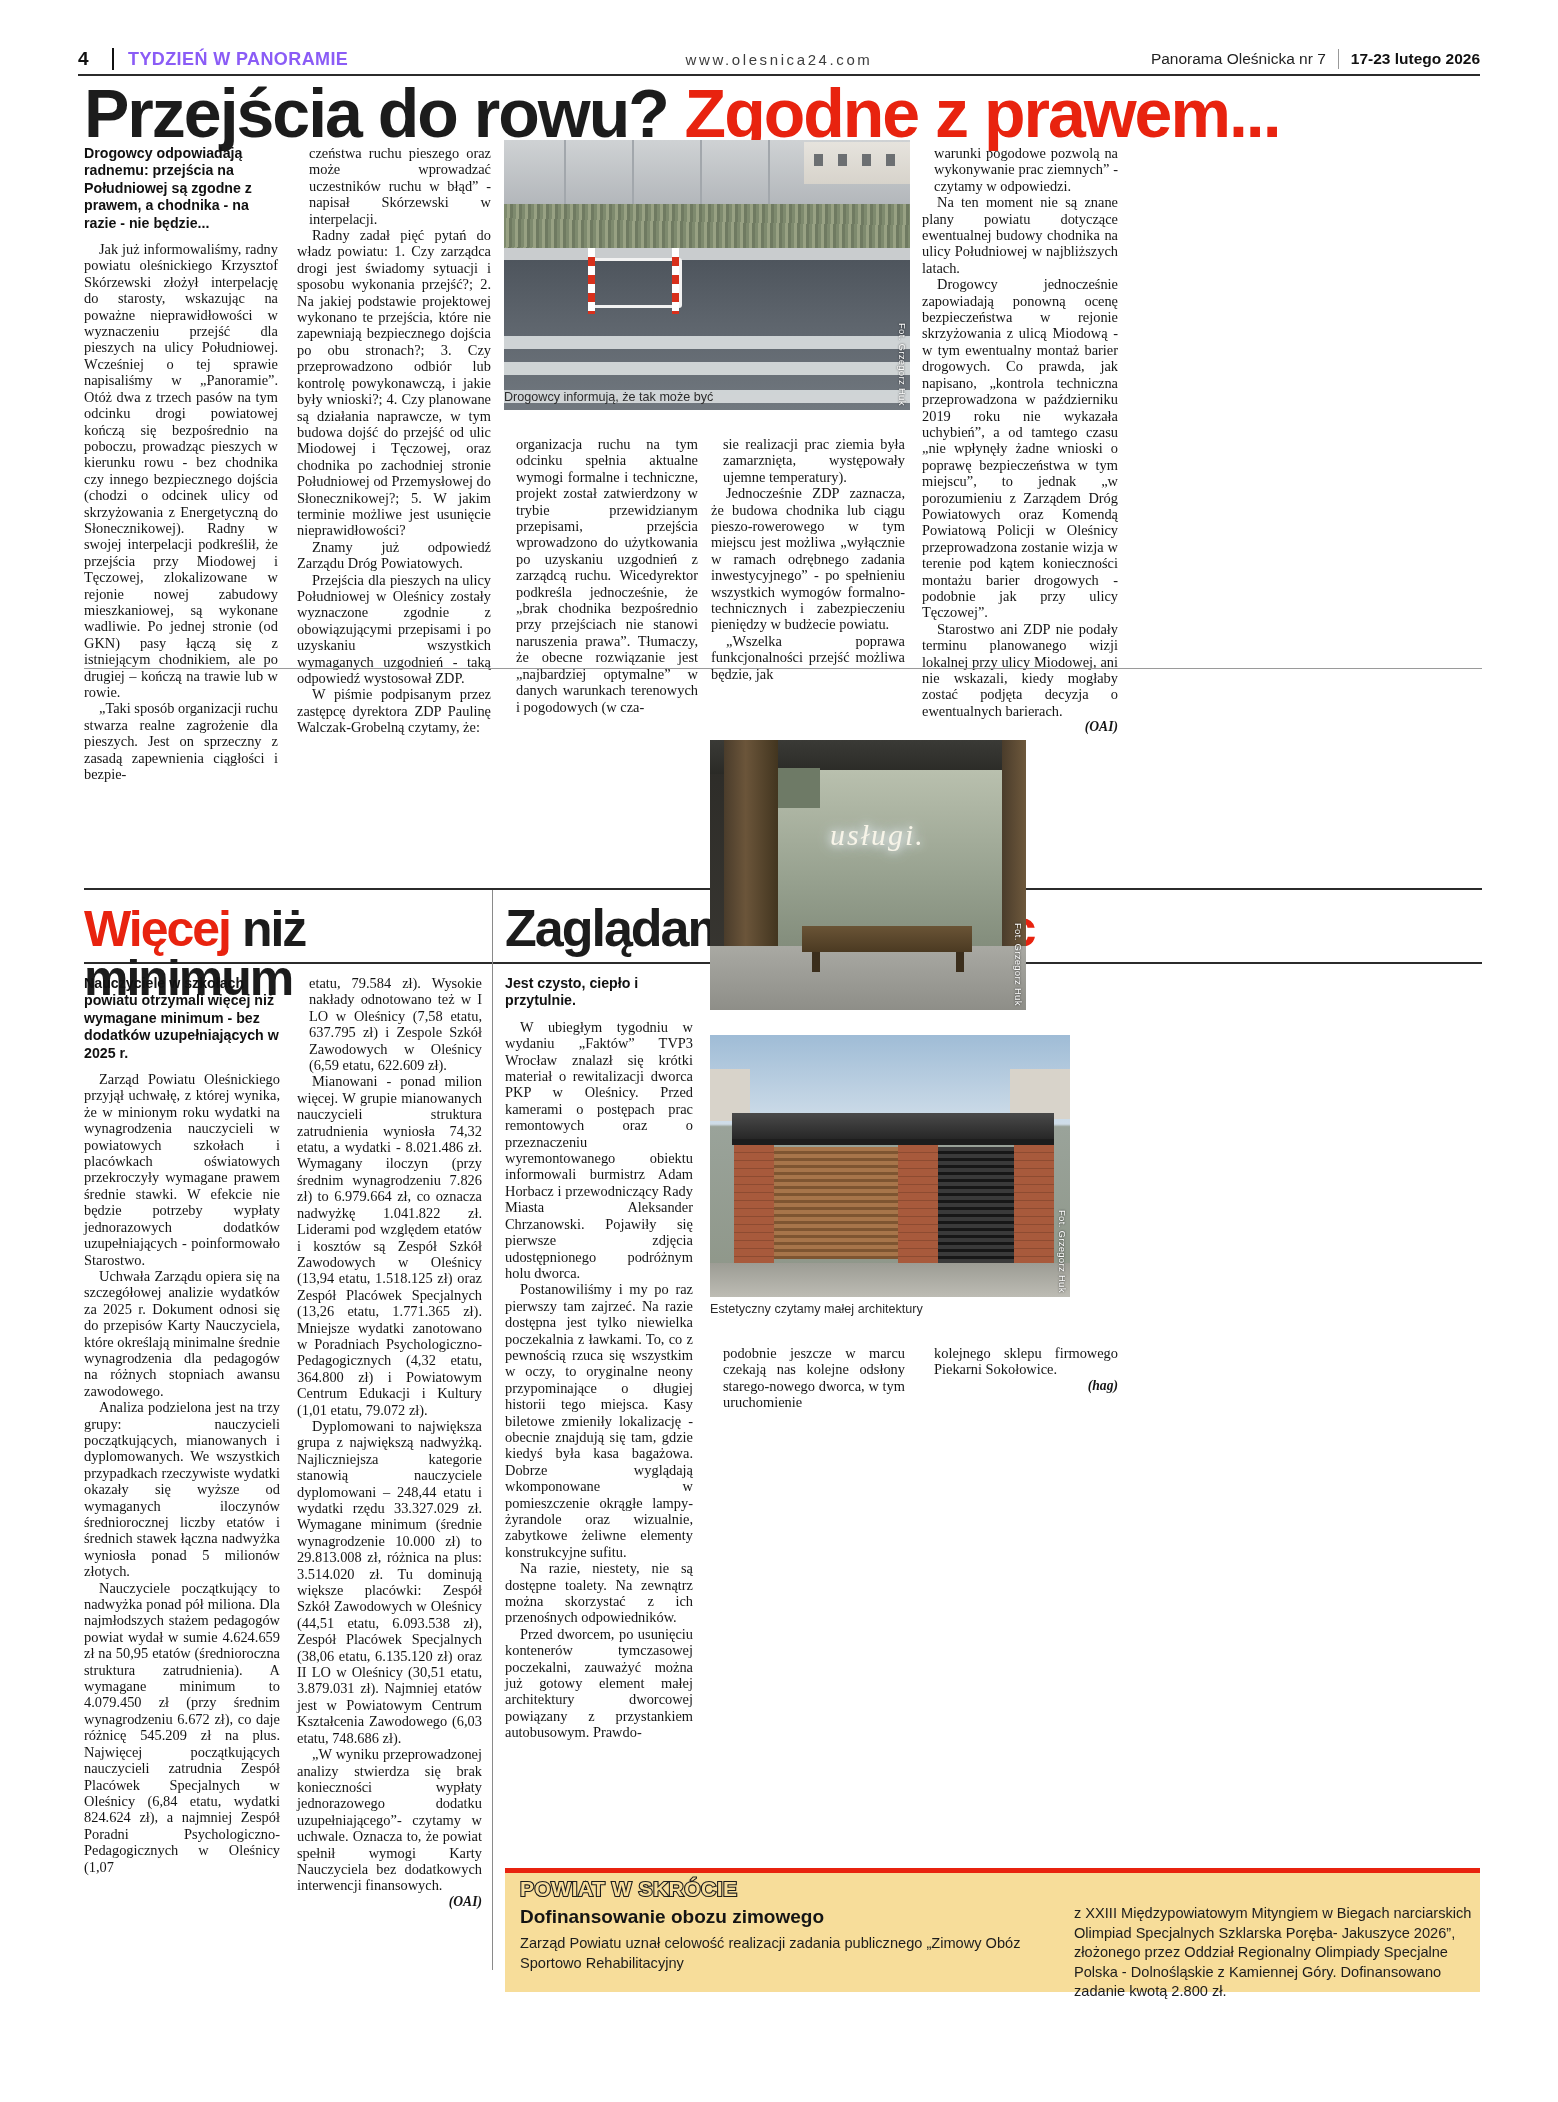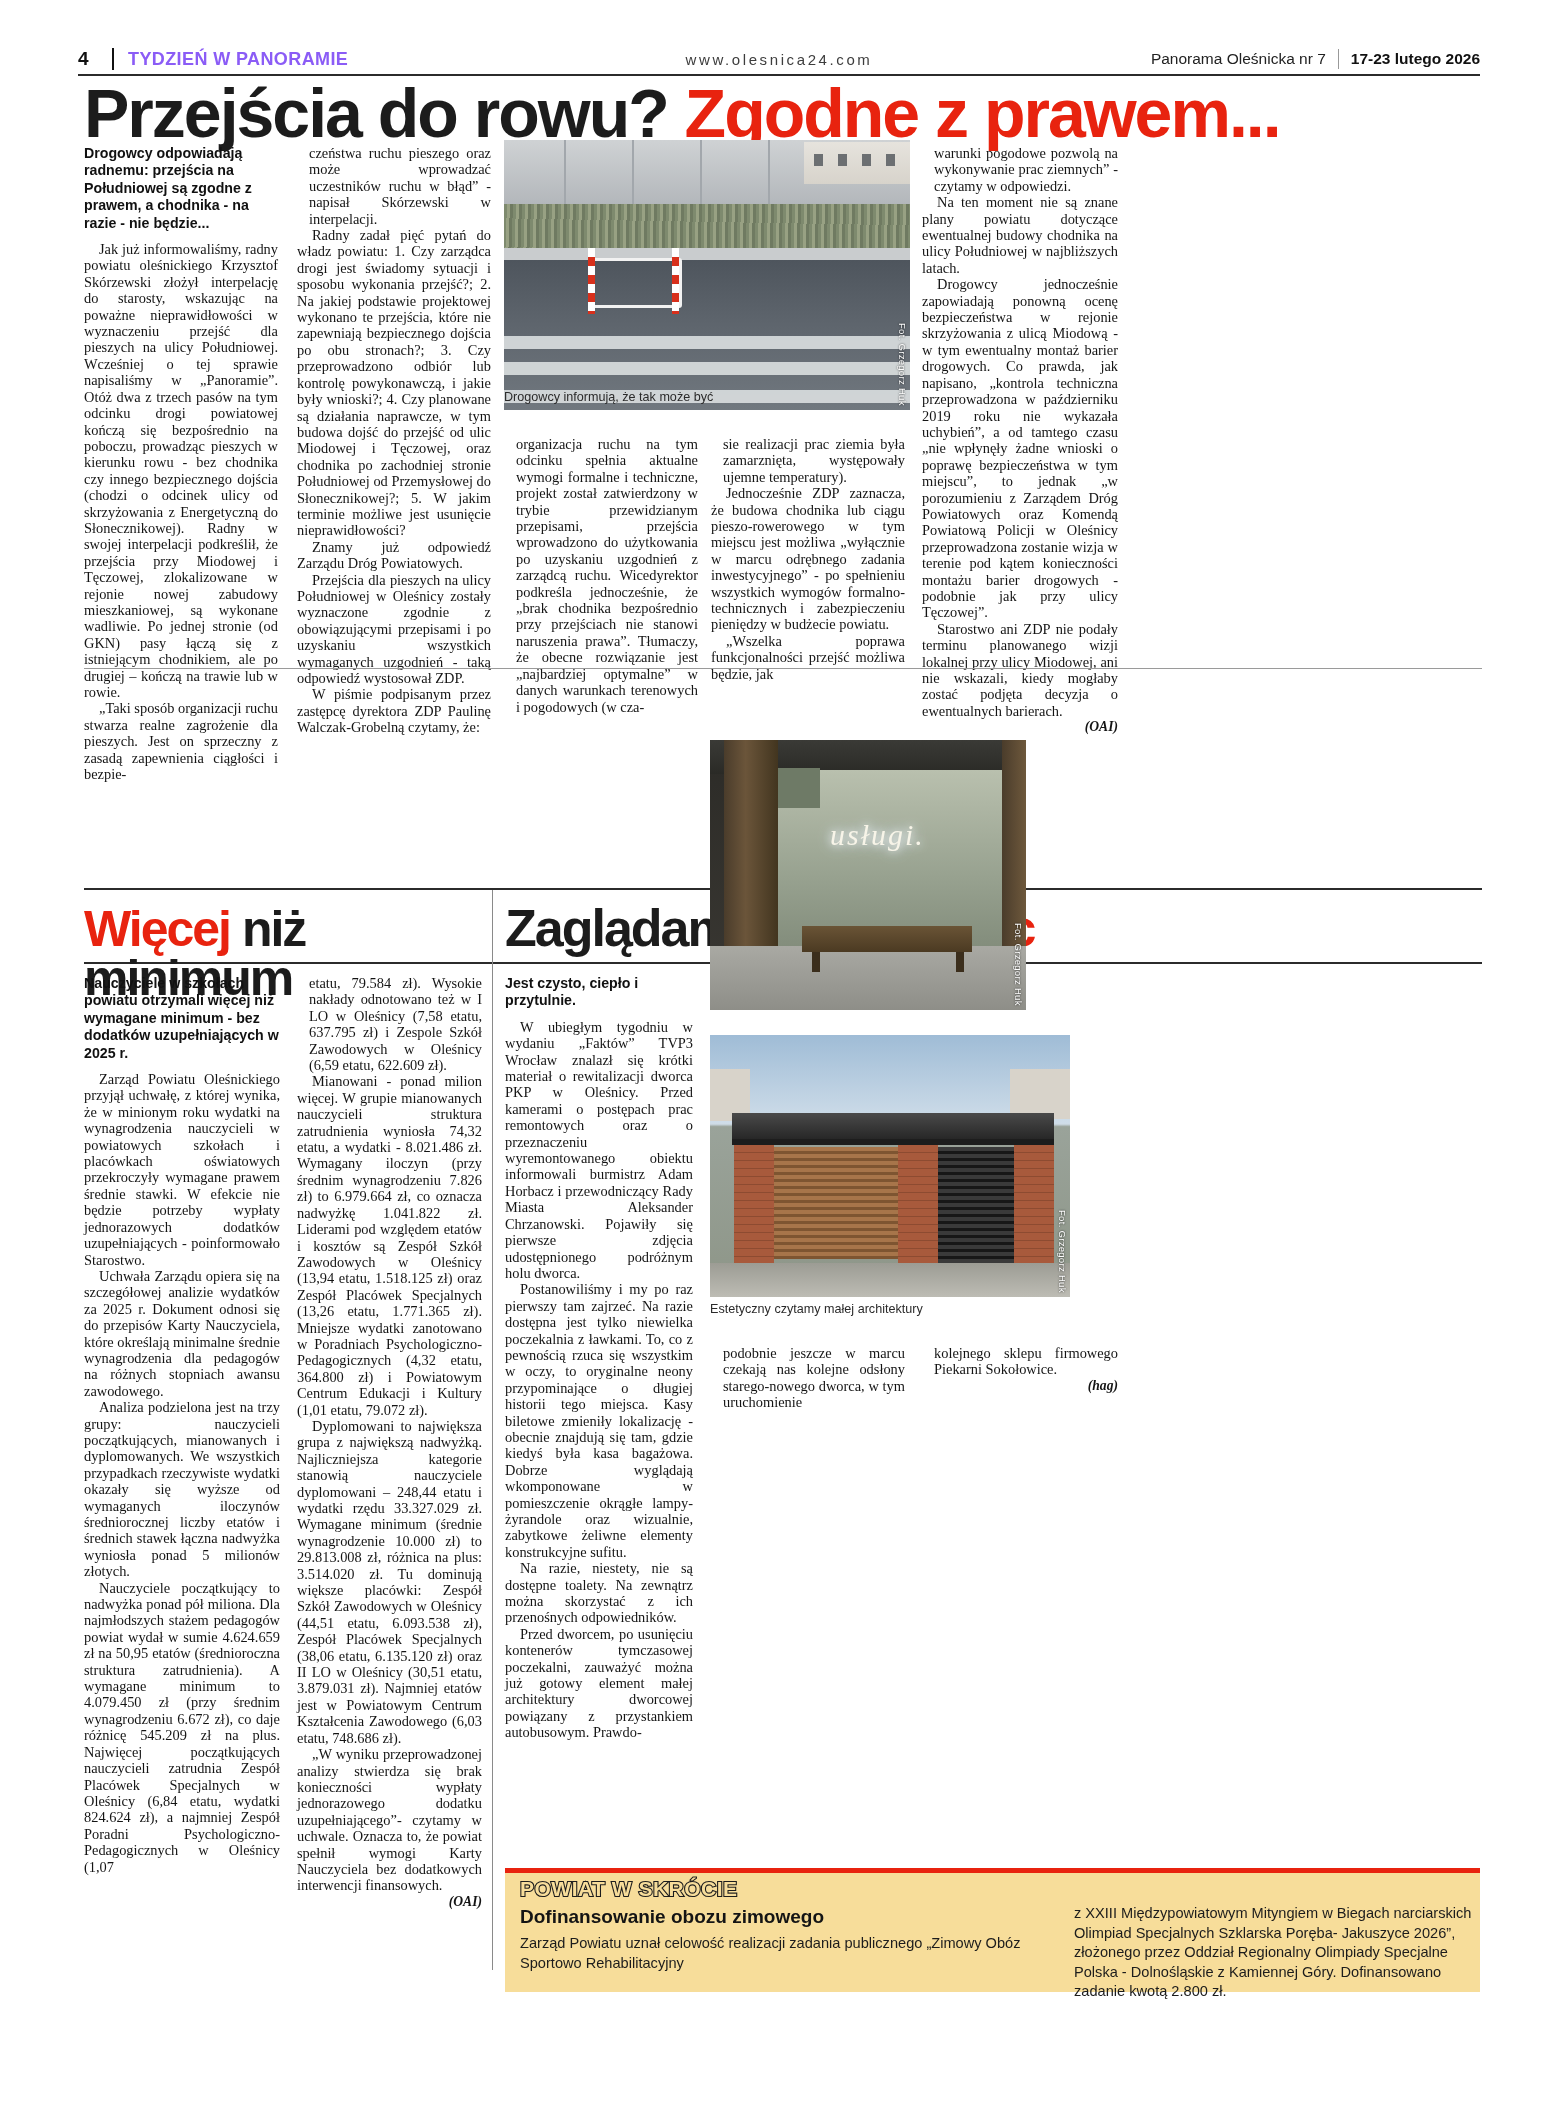--- a/index.html
+++ b/index.html
@@ -223,21 +223,21 @@
     <p>Przejścia dla pieszych na ulicy Południowej w Oleśnicy zostały wyznaczone zgodnie z obowiązującymi przepisami i po uzyskaniu wszystkich wymaganych uzgodnień - taką odpowiedź wystosował ZDP.</p>
     <p>W piśmie podpisanym przez zastępcę dyrektora ZDP Paulinę Walczak-Grobelną czytamy, że:</p>
   </div>
 
   <div class="col" style="left:504px;top:436px;width:194px;height:220px;">
     <p class="noind">organizacja ruchu na tym odcinku spełnia aktualne wymogi formalne i techniczne, projekt został zatwierdzony w trybie przewidzianym przepisami, przejścia wprowadzono do użytkowania po uzyskaniu uzgodnień z zarządcą ruchu. Wicedyrektor podkreśla jednocześnie, że „brak chodnika bezpośrednio przy przejściach nie stanowi naruszenia prawa”. Tłumaczy, że obecne rozwiązanie jest „najbardziej optymalne” w danych warunkach terenowych i pogodowych (w cza-</p>
   </div>
 
   <div class="col" style="left:711px;top:436px;width:194px;height:220px;">
     <p class="noind">sie realizacji prac ziemia była zamarznięta, występowały ujemne temperatury).</p>
-    <p>Jednocześnie ZDP zaznacza, że budowa chodnika lub ciągu pieszo-rowerowego w tym miejscu jest możliwa „wyłącznie w marcu odrębnego zadania inwestycyjnego” - po spełnieniu wszystkich wymogów formalno-technicznych i zabezpieczeniu pieniędzy w budżecie powiatu.</p>
+    <p>Jednocześnie ZDP zaznacza, że budowa chodnika lub ciągu pieszo-rowerowego w tym miejscu jest możliwa „wyłącznie w ramach odrębnego zadania inwestycyjnego” - po spełnieniu wszystkich wymogów formalno-technicznych i zabezpieczeniu pieniędzy w budżecie powiatu.</p>
     <p>„Wszelka poprawa funkcjonalności przejść możliwa będzie, jak</p>
   </div>
 
   <div class="col" style="left:922px;top:145px;width:196px;height:520px;">
     <p class="noind">warunki pogodowe pozwolą na wykonywanie prac ziemnych” - czytamy w odpowiedzi.</p>
     <p>Na ten moment nie są znane plany powiatu dotyczące ewentualnej budowy chodnika na ulicy Południowej w najbliższych latach.</p>
     <p>Drogowcy jednocześnie zapowiadają ponowną ocenę bezpieczeństwa w rejonie skrzyżowania z ulicą Miodową - w tym ewentualny montaż barier drogowych. Co prawda, jak napisano, „kontrola techniczna przeprowadzona w październiku 2019 roku nie wykazała uchybień”, a od tamtego czasu „nie wpłynęły żadne wnioski o poprawę bezpieczeństwa w tym miejscu”, to jednak „w porozumieniu z Zarządem Dróg Powiatowych oraz Komendą Powiatową Policji w Oleśnicy przeprowadzona zostanie wizja w terenie pod kątem konieczności montażu barier drogowych - podobnie jak przy ulicy Tęczowej”.</p>
     <p>Starostwo ani ZDP nie podały terminu planowanego wizji lokalnej przy ulicy Miodowej, ani nie wskazali, kiedy mogłaby zostać podjęta decyzja o ewentualnych barierach.</p>
     <p class="sig">(OAI)</p>
   </div>

